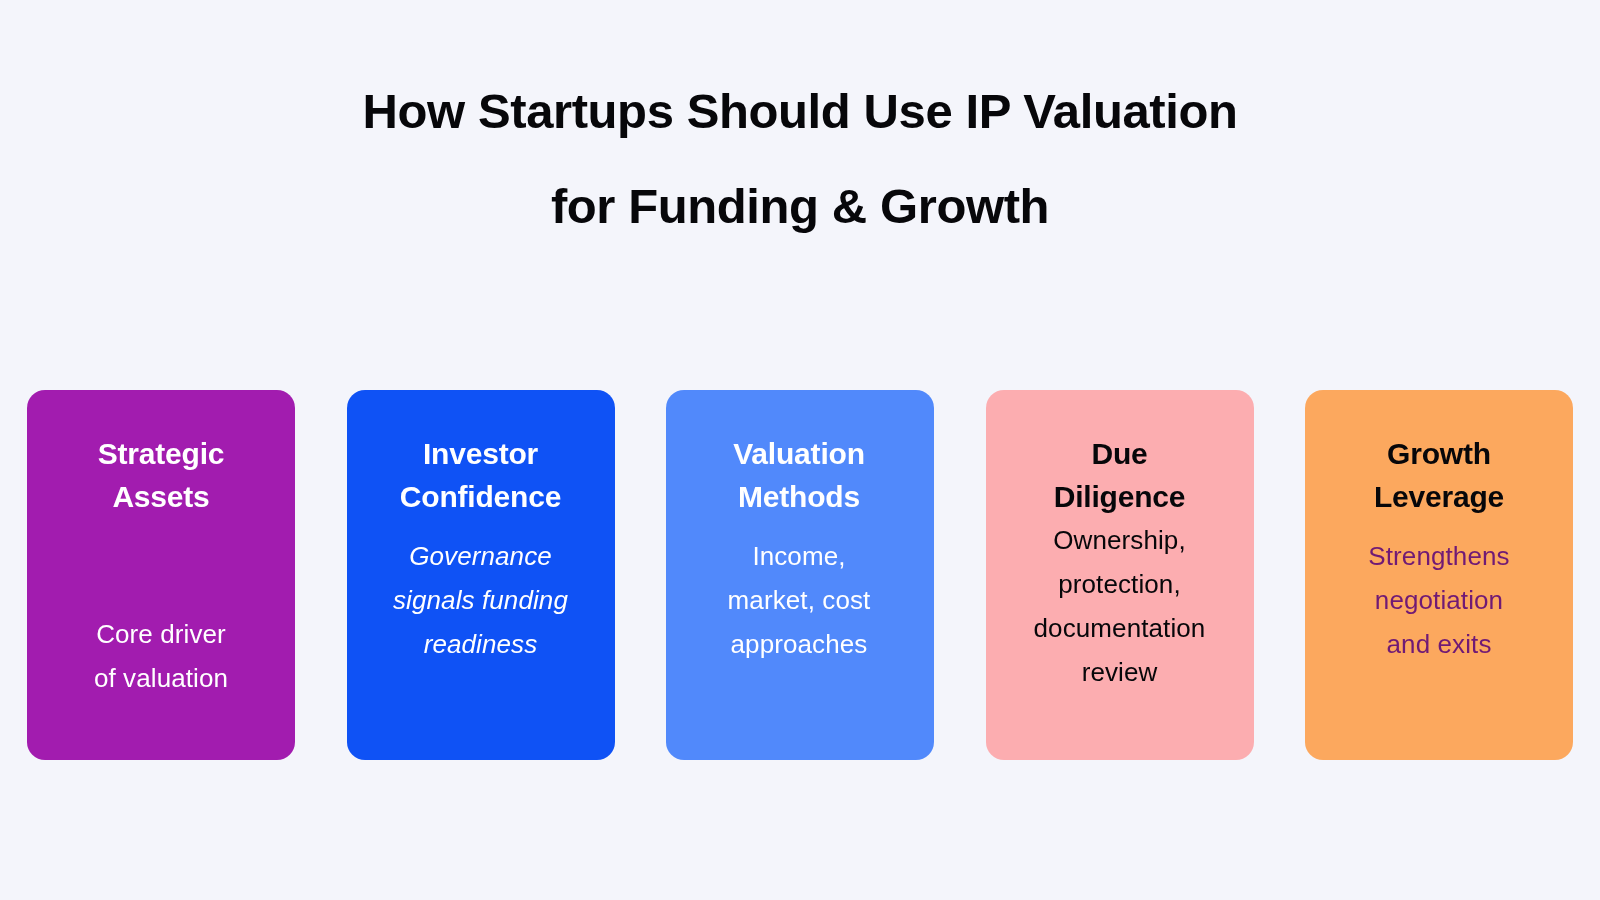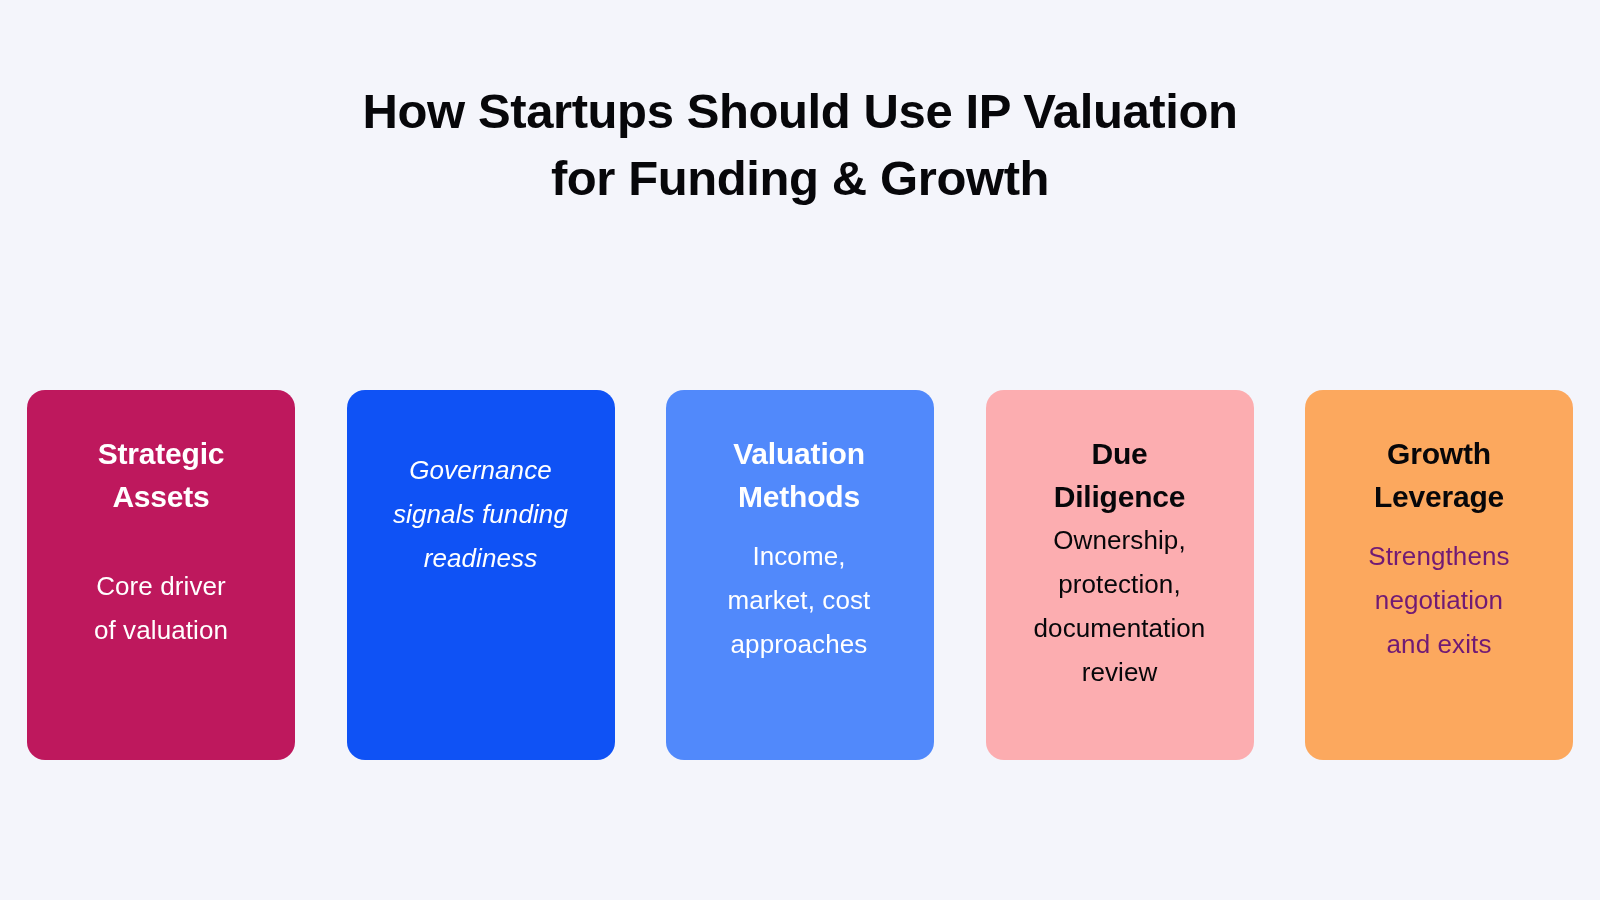--- a/index.html
+++ b/index.html
@@ -96,33 +96,35 @@
   .text-dark .card-title,
   .text-dark .card-body { color: #07070a; }
 </style>
 </head>
 <body style="background: rgb(244, 245, 251);">
 
 <div class="infographic">
 
   <div class="title-block">
     <span class="title-line" style="color: rgb(7, 7, 10);">How Startups Should Use IP Valuation</span>
-    <span class="title-line" style="color: rgb(7, 7, 10);">for Funding &amp; Growth</span>
+    <span class="title-line" style="color: rgb(7, 7, 10); margin-top: 28px;">for Funding &amp; Growth</span>
   </div>
 
   <div class="cards-row">
 
-    <div class="card text-light" style="background: #be185d;">
+    <div class="card text-light" style="background: #a21caf; gap: 48px;">
       <div class="card-title" style="color: rgb(255, 255, 255);">Strategic
 Assets</div>
       <div class="card-body gap-lg" style="color: rgb(255, 255, 255);">Core driver
 of valuation</div>
     </div>
 
     <div class="card text-light" style="background: rgb(15, 82, 245);">
+      <div class="card-title" style="color: rgb(255, 255, 255);">Investor
+Confidence</div>
       <div class="card-body gap-sm" style="color: rgb(255, 255, 255); font-style: italic;">Governance
 signals funding
 readiness</div>
     </div>
 
     <div class="card text-light" style="background: rgb(81, 137, 251); padding-left: 12px;">
       <div class="card-title" style="color: rgb(255, 255, 255);">Valuation
 Methods</div>
       <div class="card-body gap-sm" style="color: rgb(255, 255, 255);">Income,
 market, cost

